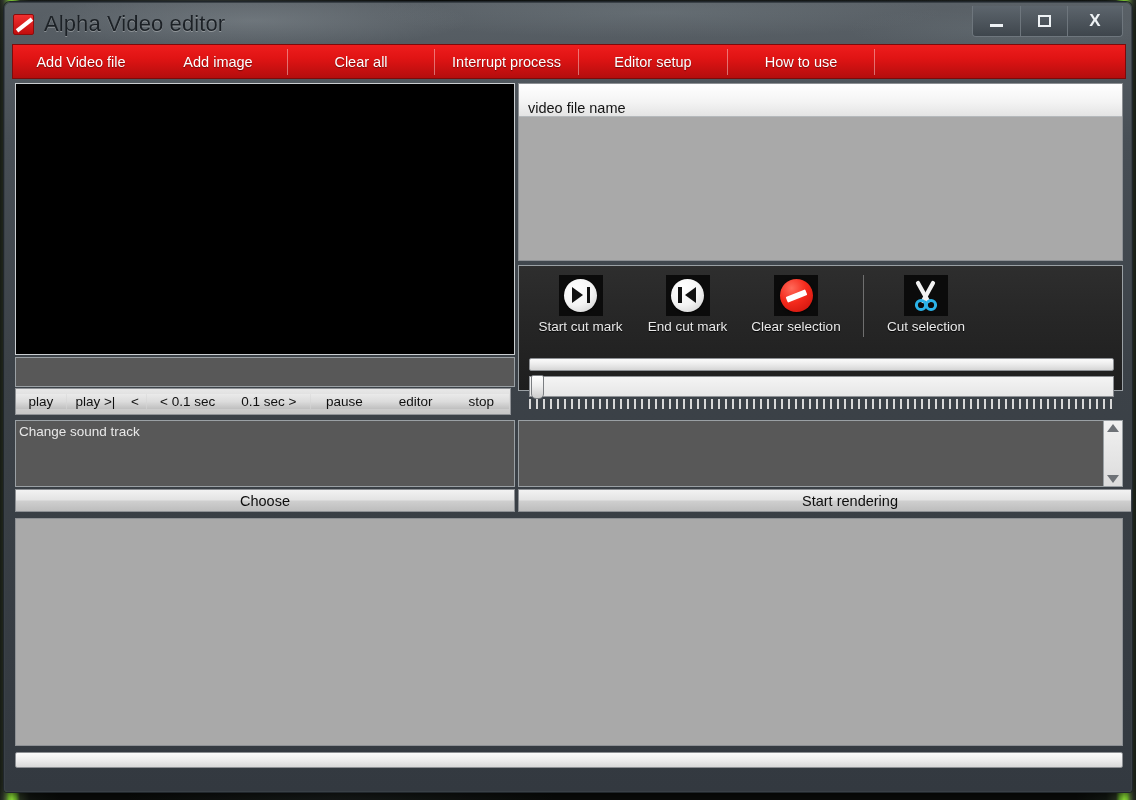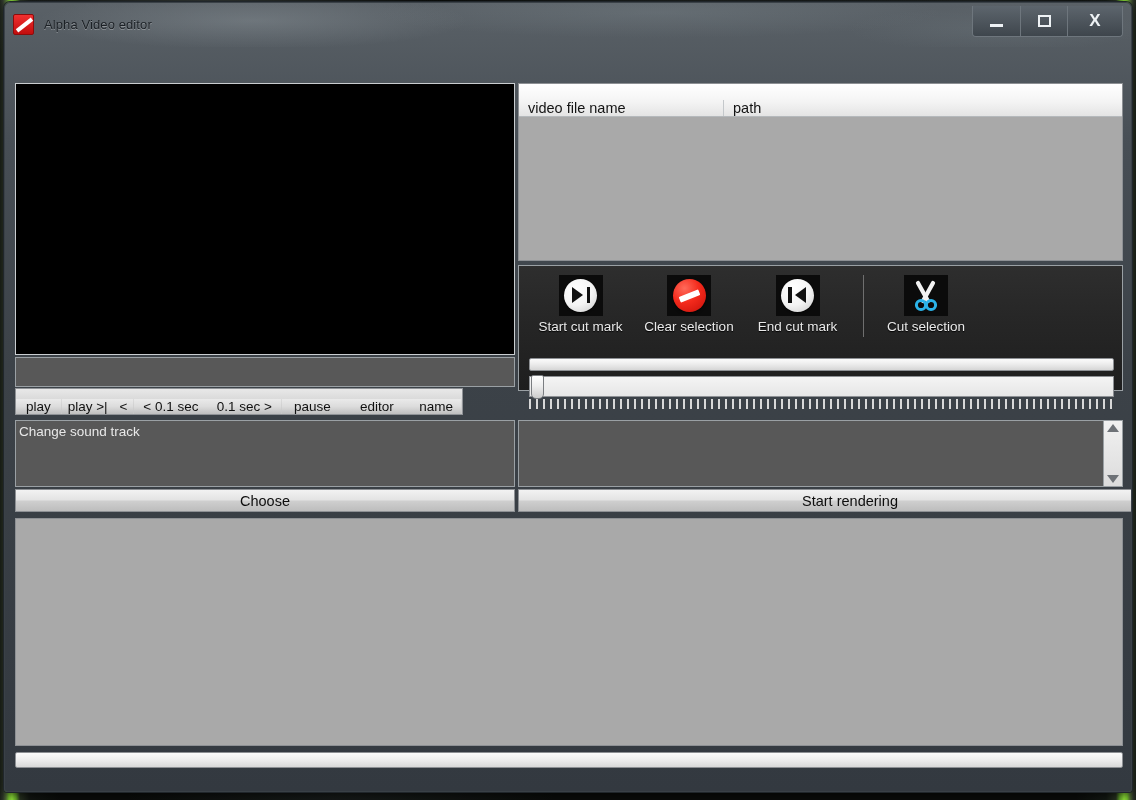--- a/index.html
+++ b/index.html
@@ -80,21 +80,21 @@
   #app-icon i {
     position: absolute;
     left: 1px; top: 8px;
     width: 19px; height: 4px;
     background: #fff;
     transform: rotate(-38deg);
     display: block;
   }
   #title-text {
     margin-left: 10px;
-    font-size: 13px;
+    font-size: 22px;
     color: #1c2126;
     letter-spacing: .1px;
     text-shadow: 0 1px 0 rgba(255,255,255,.30);
     white-space: nowrap;
   }
   #win-controls {
     position: absolute; right: 10px; top: 3px;
     display: flex;
     border: 1px solid #6e767d;
     border-top: none;
@@ -156,22 +156,22 @@
   #video-info-bar {
     position: absolute; left: 3px; top: 277px;
     width: 500px; height: 30px;
     background: #585858;
     border: 1px solid #9aa0a4;
   }
 
   
   #playback {
     position: absolute; left: 3px; top: 308px;
-    width: 448px; height: 27px;
-    display: flex; align-items: flex-end;
+    width: 496px; height: 27px;
+    display: flex; align-items: center;
     background: linear-gradient(180deg,#e8e8e8,#c6c6c6);
     border: 1px solid #8f9296;
   }
   .pb-btn {
     display: flex; align-items: center; justify-content: center;
     font-size: 13.5px;
     color: #101010;
     background: linear-gradient(180deg,#eaeaea 0%, #dcdcdc 50%, #bfbfbf 100%);
     cursor: default;
     white-space: nowrap;
@@ -389,85 +389,97 @@
         <div class="win-btn">
           <span class="glyph-min"></span>
         </div>
         <div class="win-btn">
           <span class="glyph-max"></span>
         </div>
         <div class="win-btn close">X</div>
       </div>
     </div>
 
+    <div id="menubar">
+      <div class="menu-item" style="width:136px">Add Video file</div>
+      <div class="menu-item" style="width:138px">Add image</div>
+      <div class="menu-sep"></div>
+      <div class="menu-item" style="width:146px">Clear all</div>
+      <div class="menu-sep"></div>
+      <div class="menu-item" style="width:143px">Interrupt process</div>
+      <div class="menu-sep"></div>
+      <div class="menu-item" style="width:148px">Editor setup</div>
+      <div class="menu-sep"></div>
+      <div class="menu-item" style="width:146px">How to use</div>
+      <div class="menu-sep"></div>
+    </div>
 
     <div id="client">
 
       <div id="video-preview"></div>
       <div id="video-info-bar"></div>
 
       <div id="playback">
         <div class="pb-btn" style="width:50px">play</div>
         <div class="pb-sep"></div>
         <div class="pb-btn" style="width:58px">play &gt;|</div>
         <div class="pb-btn" style="width:22px">&lt;</div>
         <div class="pb-sep"></div>
         <div class="pb-btn" style="width:82px">&lt; 0.1 sec</div>
         <div class="pb-btn" style="width:82px">0.1 sec &gt;</div>
         <div class="pb-sep"></div>
         <div class="pb-btn" style="width:68px">pause</div>
         <div class="pb-btn" style="width:76px">editor</div>
-        <div class="pb-btn" style="width:56px">name</div>
+        <div class="pb-btn" style="width:56px">stop</div>
         <div class="pb-sep"></div>
       </div>
 
       <div id="choose-btn">Choose</div>
       <div id="soundtrack-panel">
         <div id="soundtrack-label">Change sound track</div>
       </div>
 
       <div id="filelist">
         <div id="filelist-head">
           <div class="col-head" style="width:205px">video file name</div>
-          <div class="col-head" style="width:200px">path</div>
         </div>
         <div id="filelist-body"></div>
       </div>
 
       <div id="cutpanel">
 
         <div id="cut-tools">
 
           <div class="cut-tool" style="width:107px">
             <div class="cut-icon">
               <div class="circle-glyph">
                 <span class="tri-right"></span>
                   <span class="bar-right"></span>
               </div>
             </div>
             <div class="cut-label">Start cut mark</div>
           </div>
 
-          <div class="cut-tool" style="width:110px">
-            <div class="cut-icon">
-              <div class="stop-circle">
-                  <i></i>
-                </div>
-            </div>
-            <div class="cut-label">Clear selection</div>
-          </div>
-
           <div class="cut-tool" style="width:107px">
             <div class="cut-icon">
               <div class="circle-glyph">
                 <span class="tri-left"></span>
                   <span class="bar-left"></span>
               </div>
             </div>
             <div class="cut-label">End cut mark</div>
+          </div>
+
+          <div class="cut-tool" style="width:110px">
+            <div class="cut-icon">
+              <div class="stop-circle">
+                  <i></i>
+                </div>
+            </div>
+            <div class="cut-label">Clear selection</div>
           </div>
 
           <div class="cut-divider"></div>
 
           <div class="cut-tool" style="width:100px">
             <div class="cut-icon">
               <svg width="34" height="34" viewBox="0 0 34 34">
                 <path d="M9 4 L19 22" stroke="#f2f2f2" stroke-width="4.2" stroke-linecap="round" fill="none"></path>
                 <path d="M24 4 L14 22" stroke="#f2f2f2" stroke-width="4.2" stroke-linecap="round" fill="none"></path>
                 <circle cx="12" cy="26" r="4.6" stroke="#2bb3e8" stroke-width="3" fill="none"></circle>

